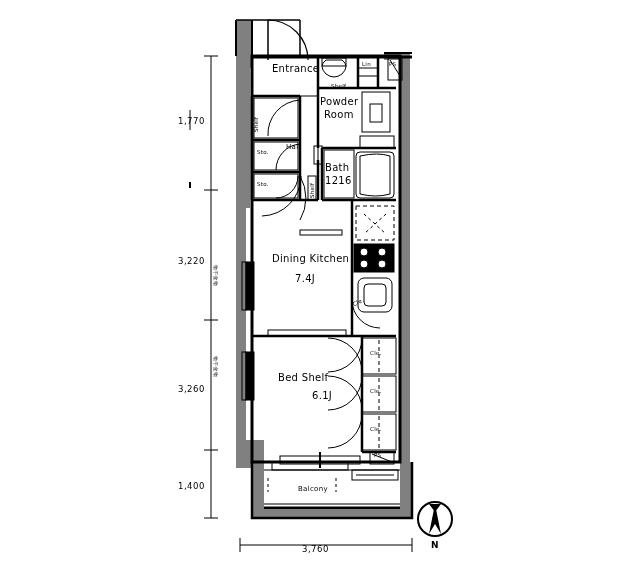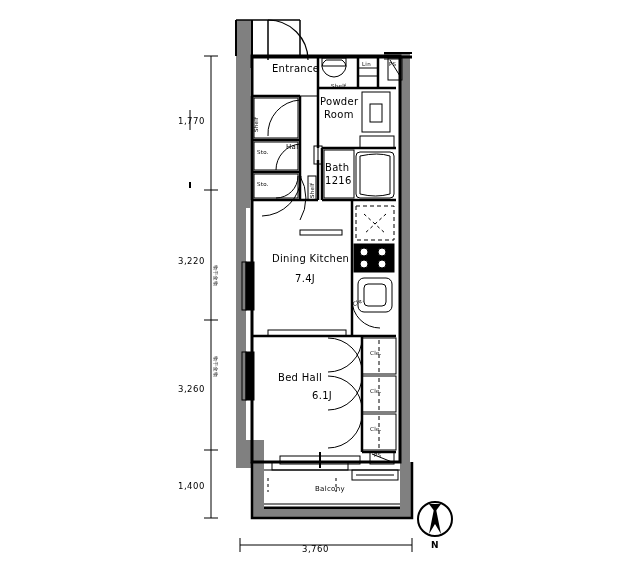--- a/index.html
+++ b/index.html
@@ -242,24 +242,24 @@
 <div class="lbl room-name" style="left:324px; top:110px;">Room</div>
 
 <div class="lbl room-name" style="left:325px; top:163px;">Bath</div>
 <div class="lbl room-name" style="left:325px; top:176px;">1216</div>
 
 <div class="lbl small" style="left:286px; top:144px;">Hall</div>
 
 <div class="lbl room-name" style="left:272px; top:254px;">Dining Kitchen</div>
 <div class="lbl room-area" style="left:295px; top:274px;">7.4J</div>
 
-<div class="lbl room-name" style="left:278px; top:373px;">Bed Hall</div>
+<div class="lbl room-name" style="left:278px; top:373px;">Bed Shelf</div>
 <div class="lbl room-area" style="left:312px; top:391px;">6.1J</div>
 
-<div class="lbl small" style="left:315px; top:486px;">Balcony</div>
+<div class="lbl small" style="left:298px; top:486px;">Balcony</div>
 
 <div class="lbl tiny rot90" style="left:254px; top:132px;">Shelf</div>
 <div class="lbl tiny" style="left:257px; top:150px;">Sto.</div>
 <div class="lbl tiny" style="left:257px; top:182px;">Sto.</div>
 <div class="lbl tiny rot90" style="left:310px; top:198px;">Shelf</div>
 <div class="lbl tiny" style="left:331px; top:84px;">Shelf</div>
 <div class="lbl tiny" style="left:362px; top:62px;">Lin</div>
 <div class="lbl tiny" style="left:389px; top:62px;">PS</div>
 <div class="lbl tiny" style="left:374px; top:453px;">PS</div>
 

